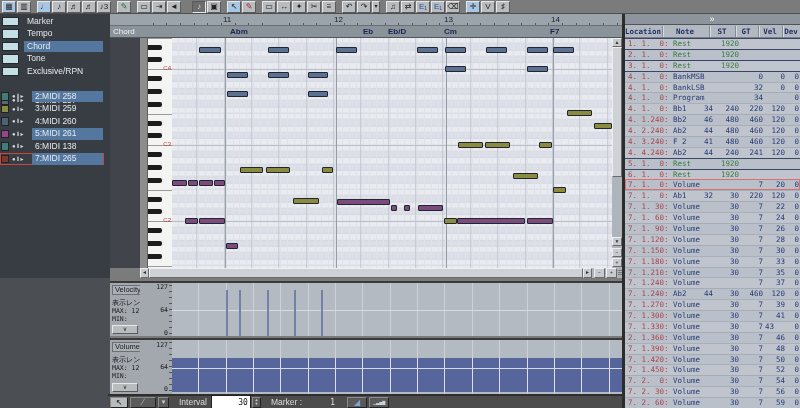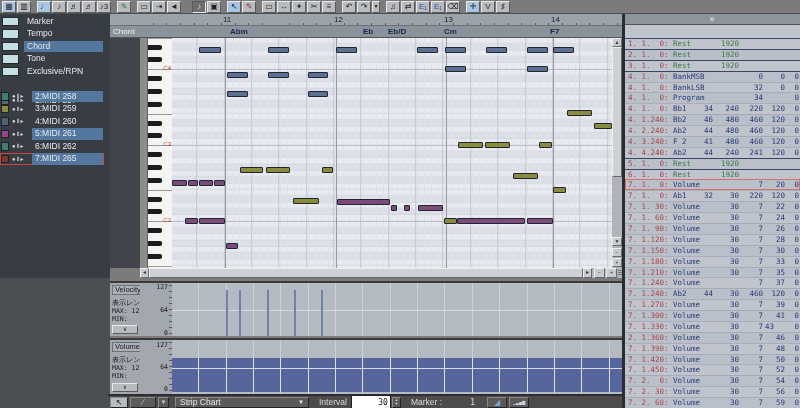--- a/index.html
+++ b/index.html
@@ -190,21 +190,21 @@
         <div class="tlabel">4:MIDI 260</div>
       </div>
       <div class="trow midi" style="top: 113.5px;">
         <div class="chipS" style="background: rgb(150, 69, 141);"></div>
         <div class="ticons">●Ⅱ▸</div>
         <div class="tlabel hl">5:MIDI 261</div>
       </div>
       <div class="trow midi" style="top: 126px;">
         <div class="chipS" style="background: rgb(65, 125, 118);"></div>
         <div class="ticons">●Ⅱ▸</div>
-        <div class="tlabel">6:MIDI 262</div>
+        <div class="tlabel">6:MIDI 138</div>
       </div>
       <div class="trow midi current" style="top: 138.5px;">
         <div class="chipS" style="background: rgb(125, 57, 46);"></div>
         <div class="ticons">●Ⅱ▸</div>
         <div class="tlabel hl">7:MIDI 265</div>
       </div>
     </div>
 
   <div id="ruler" class="abs">
       <div class="rulnum" style="left: 115px;">11</div>
@@ -374,40 +374,49 @@
     </div>
   <div class="chart abs" id="vol-chart" style="top:338px;height:56px;">
       <div id="vol-fill" style="top: 17.9843px; height: 34.0157px;"></div>
       <div class="midline" style="top: 28px;"></div>
     </div>
 
   <div id="strip-toolbar" class="abs">
     <div class="sbtn2" id="cursor-btn">↖</div>
     <div class="sbtn2" id="line-btn">∕</div>
     <div class="sbtn2" id="line-dd">▼</div>
-    <div class="sbtn2" id="chart-combo">
-      <span>Strip Chart</span>
-      <span style="font-size:6px;">▼</span>
-    </div>
     <span id="interval-lbl">Interval</span>
     <input id="interval-input" value="30" style="">
     <div id="interval-spin">
       <div>▲</div>
       <div>▼</div>
     </div>
     <span id="track-lbl">Marker :</span>
     <span id="track-val">1</span>
     <div class="sbtn2" id="ramp-btn">◢</div>
     <div class="sbtn2" id="bars-btn">▁▃▅▇</div>
   </div>
 
   <div id="splitter" class="abs"></div>
 
   <div id="right-panel" class="abs">
     <div id="elist-head-bar">»</div>
+    <div id="elist-cols">
+        <div class="colhead" style="left: 18px;">Location</div>
+        <div class="colhead" style="left: 60px;">Note</div>
+        <div class="colhead" style="left: 97px;">ST</div>
+        <div class="colhead" style="left: 121px;">GT</div>
+        <div class="colhead" style="left: 145px;">Vel</div>
+        <div class="colhead" style="left: 166px;">Dev</div>
+        <div class="colsep" style="left: 37px;"></div>
+        <div class="colsep" style="left: 84px;"></div>
+        <div class="colsep" style="left: 110px;"></div>
+        <div class="colsep" style="left: 133px;"></div>
+        <div class="colsep" style="left: 157px;"></div>
+      </div>
     <div id="elist-rows">
         <div class="erow m" style="top: 0px;">
           <div class="ecell c-loc" style="left: 3px;">1. 1.  0:</div>
           <div class="ecell c-rest" style="left: 48px;">Rest</div>
           <div class="ecell c-rest" style="left: 90px; width: 24px; text-align: right;">1920</div>
         </div>
         <div class="erow alt m" style="top: 10.882px;">
           <div class="ecell c-loc" style="left: 3px;">2. 1.  0:</div>
           <div class="ecell c-rest" style="left: 48px;">Rest</div>
           <div class="ecell c-rest" style="left: 90px; width: 24px; text-align: right;">1920</div>

